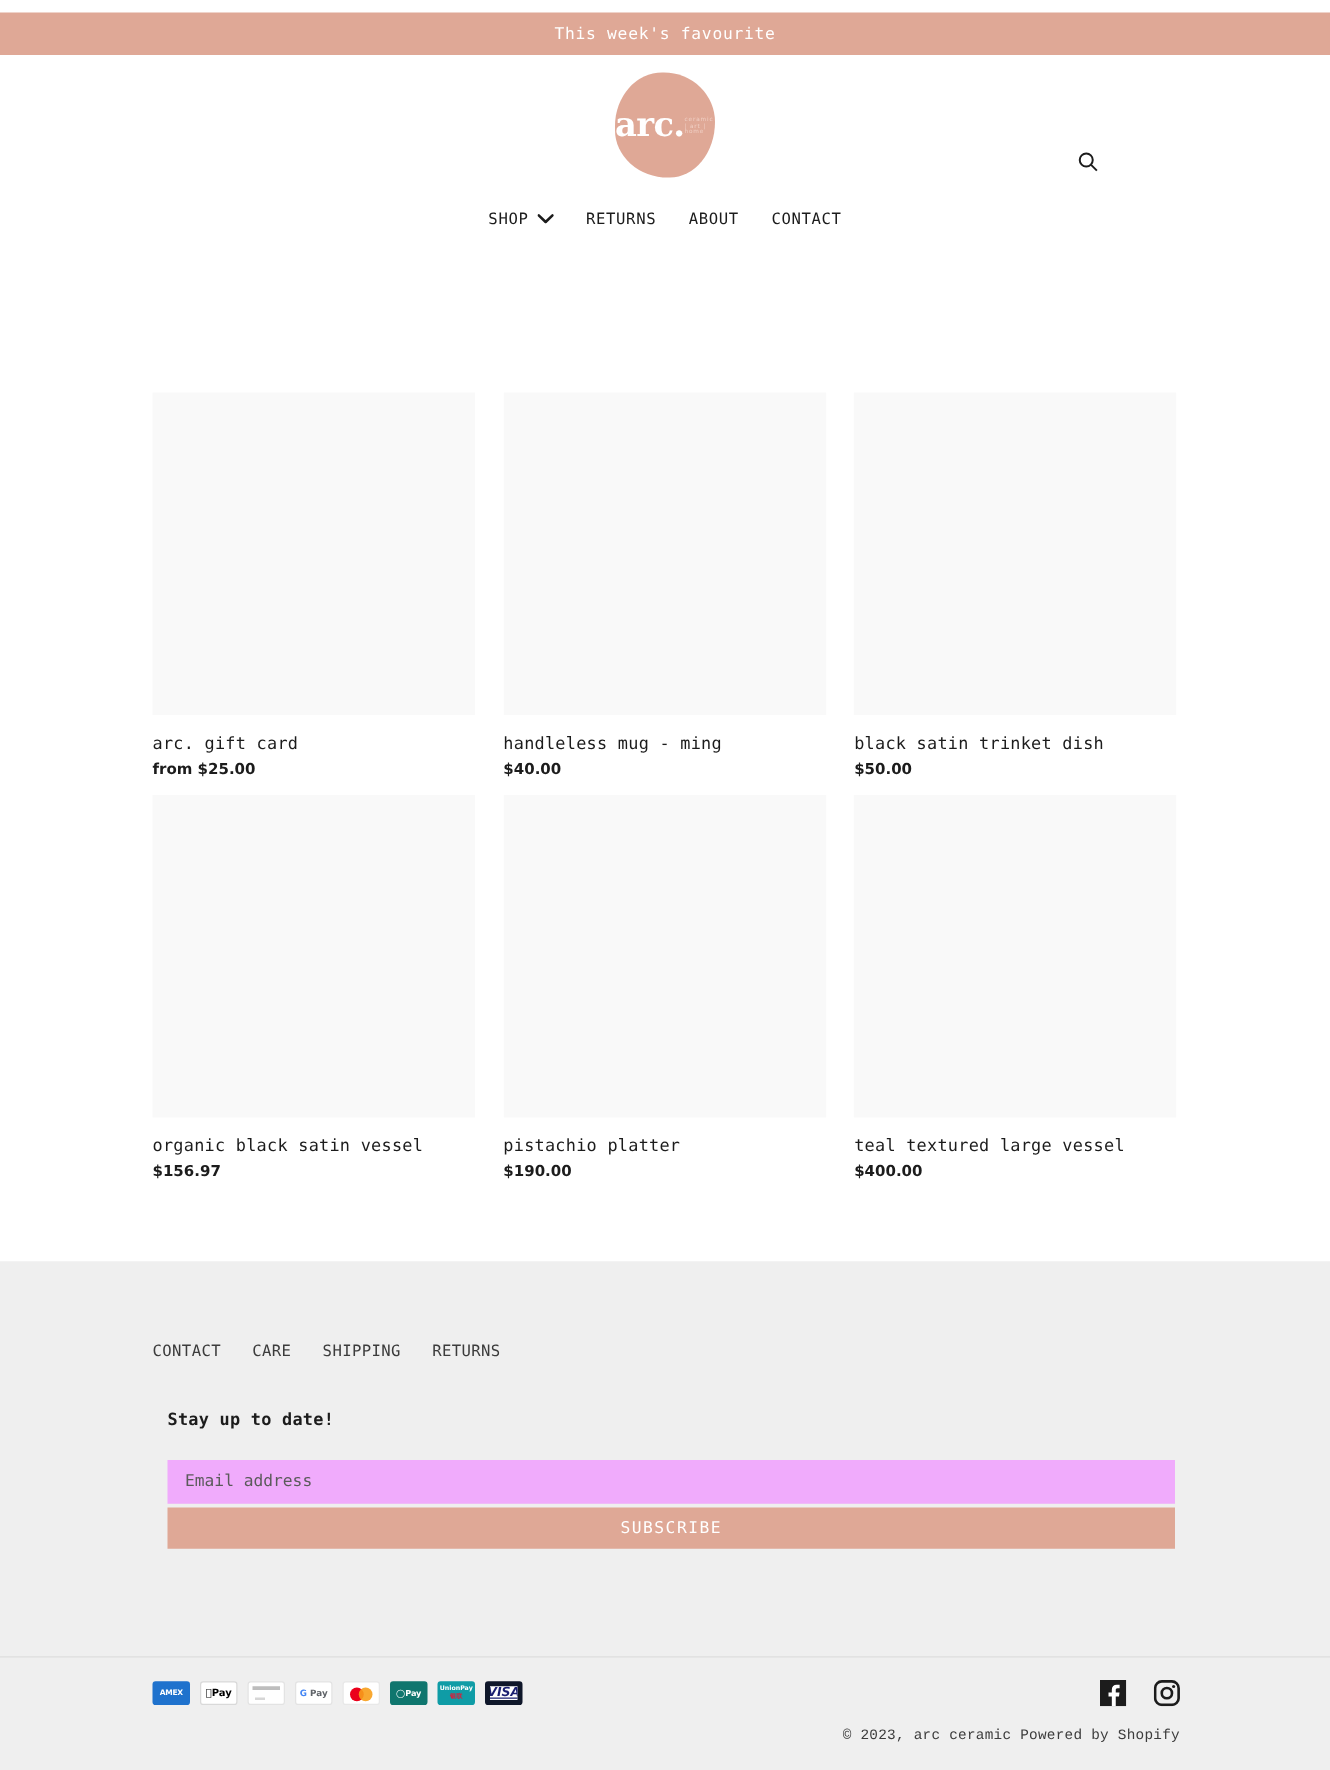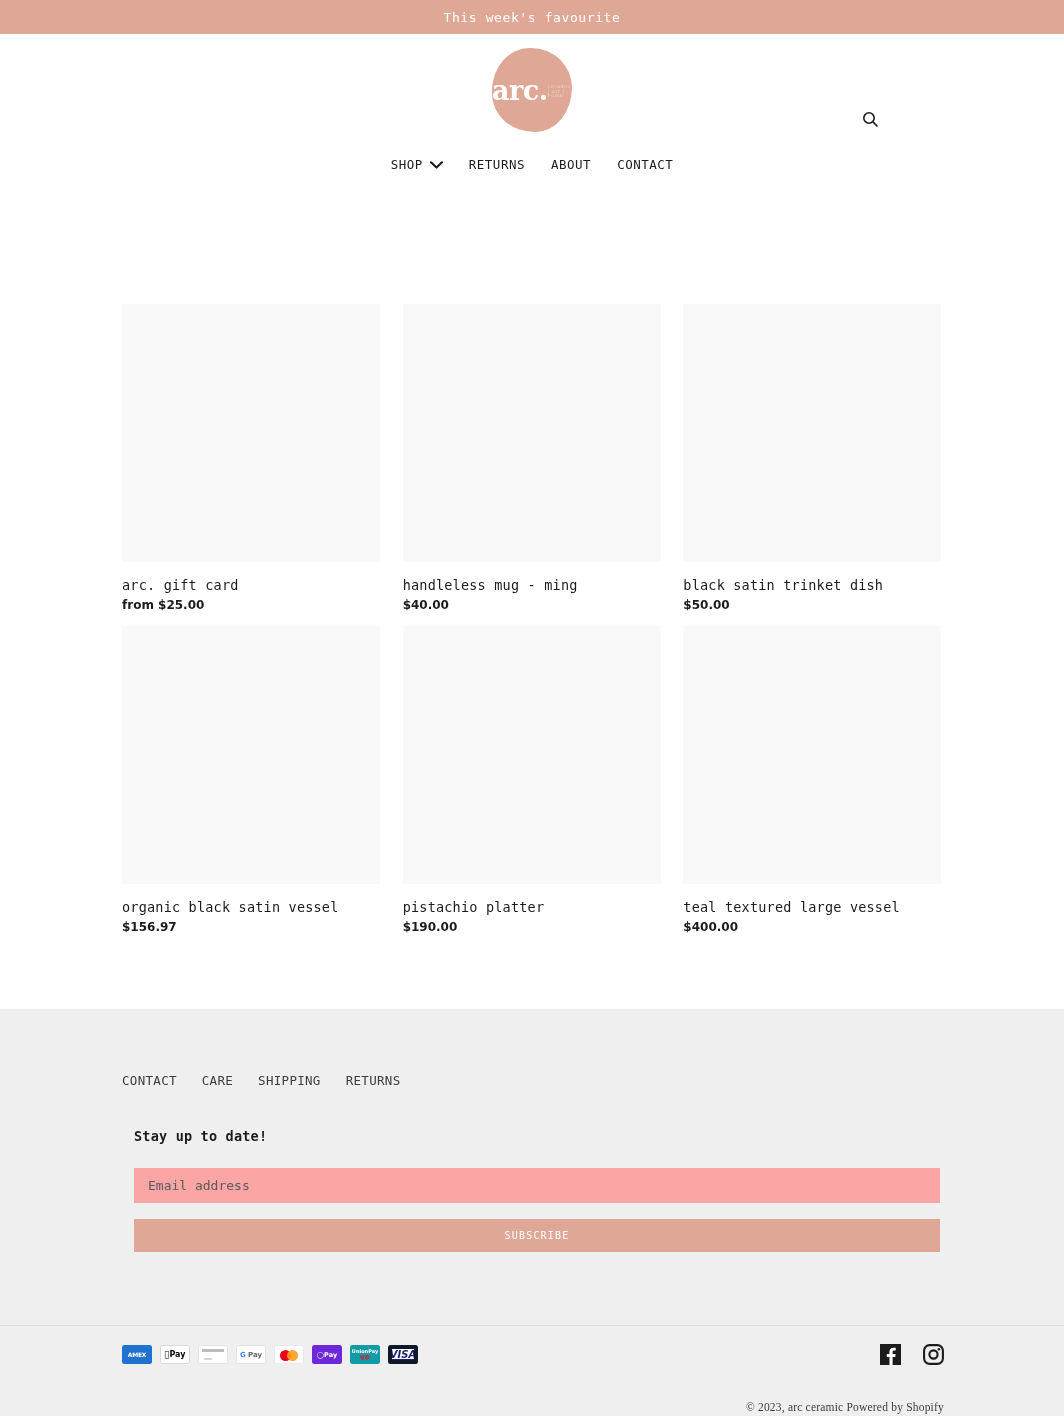--- a/index.html
+++ b/index.html
@@ -13,20 +13,21 @@
     overflow: hidden;
   }
 
   
   .announcement {
     height: 34px;
     background: #dfa896;
     display: flex;
     align-items: center;
     justify-content: center;
+    margin-top: 10px;
   }
   .announcement-text {
     color: #ffffff;
     font-size: 13px;
     letter-spacing: 0.6px;
     font-family: "DejaVu Sans Mono", "Liberation Mono", monospace;
   }
 
   
   .header {
@@ -164,37 +165,37 @@
     color: #1c1c1c;
     letter-spacing: 0.2px;
   }
   .newsletter-form {
     margin-top: 24px;
     width: 806px;
   }
   .email-input {
     width: 100%;
     height: 35px;
-    background: #fca5a5;
+    background: #f0abfc;
     border: none;
     padding: 0 14px;
     font-family: "DejaVu Sans Mono", "Liberation Mono", monospace;
     font-size: 13px;
     color: #4a4a4a;
   }
   .email-input::placeholder { color: #5b5b5b; opacity: 1; }
   .subscribe-btn {
-    margin-top: 16px;
+    margin-top: 3px;
     width: 100%;
     height: 33px;
     background: #dfa896;
     border: none;
     color: #ffffff;
     font-family: "DejaVu Sans Mono", "Liberation Mono", monospace;
-    font-size: 10px;
+    font-size: 13px;
     letter-spacing: 1.2px;
     cursor: pointer;
   }
 
   .footer-bottom {
     position: absolute;
     top: 316px;
     left: 0;
     width: 1064px;
     border-top: 1px solid #dedede;
@@ -218,32 +219,32 @@
   .pay-apple { background:#fff; color:#000; border:1px solid #d9d9d9; font-size:8px; }
   .pay-generic { background:#fff; border:1px solid #e3e3e3; flex-direction:column; justify-content:flex-start; padding-top:3px;}
   .pay-generic .bar1 { width:22px; height:3px; background:#bdbdbd; }
   .pay-generic .bar2 { width:8px; height:2px; background:#d6d6d6; margin-top:6px; margin-right:10px;}
   .pay-gpay { background:#fff; border:1px solid #e3e3e3; color:#5f6368; font-size:7px;}
   .pay-gpay .g { color:#4285f4; font-weight:700; }
   .pay-mc { background:#fff; border:1px solid #e8e8e8; position:relative; }
   .mc-l, .mc-r { position:absolute; width:11px; height:11px; border-radius:50%; top:4px; }
   .mc-l { background:#eb001b; left:5px; }
   .mc-r { background:#f79e1b; right:5px; opacity:0.9; }
-  .pay-shop { background:#6d28d9; color:#fff; font-size:6.5px; }
+  .pay-shop { background:#0f766e; color:#fff; font-size:6.5px; }
   .pay-union { background:#0f9ca6; color:#fff; font-size:5px; flex-direction:column; line-height:1.1;}
   .pay-union .u2 { color:#e21836; font-size:5px; }
   .pay-visa { background:#fff; border:4px solid #0f172a; color:#1a1f71; font-style:italic; font-size:10px;text-decoration:underline; }
 
   .socials { display: flex; gap: 22px; align-items: center; }
   .social-icon { cursor: pointer; display:flex; }
 
   .copyright {
-    margin-top: 36px;
+    margin-top: 17px;
     text-align: right;
-    font-family: Liberation Serif, serif;
+    font-family: Liberation Mono, monospace;
     font-size: 11.5px;
     color: #3c3c3c;
     letter-spacing: 0.2px;
   }
   .copy-link { color: #3c3c3c; text-decoration: none; cursor: pointer; }
 </style>
 </head>
 <body>
 
 <div class="announcement">

